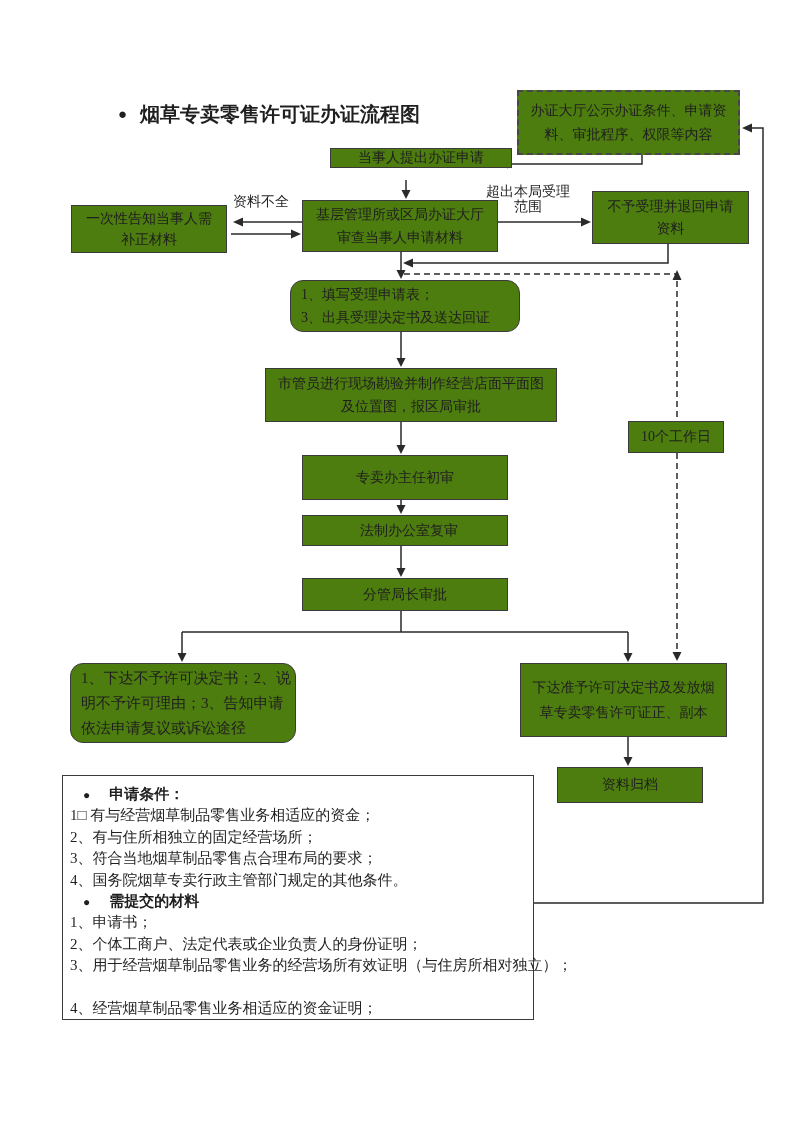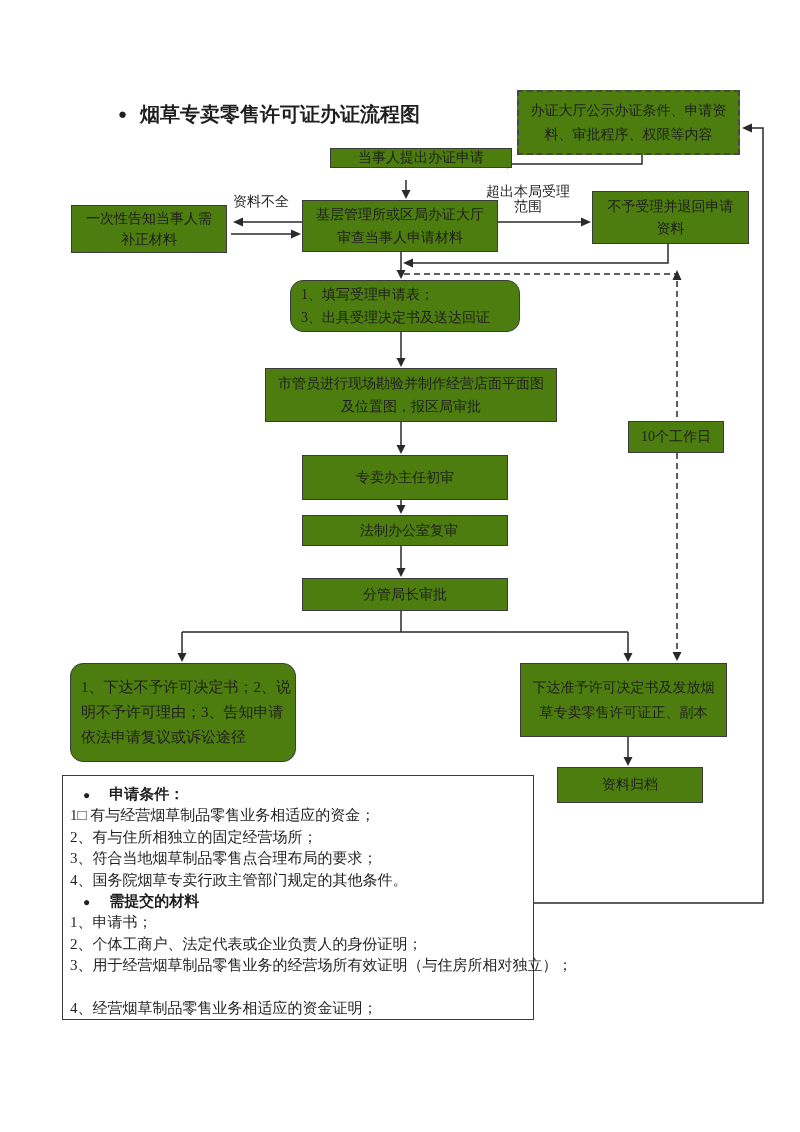--- a/index.html
+++ b/index.html
@@ -135,21 +135,21 @@
   </div>
 
   <div class="node" style="left:302px;top:578px;width:206px;height:33px;">
     <div>分管局长审批</div>
   </div>
 
   <div class="node" style="left:628px;top:421px;width:96px;height:32px;">
     <div>10个工作日</div>
   </div>
 
-  <div class="node align-left" style="left:70px;top:663px;width:226px;height:99px;font-size:15px;line-height:25px;">
+  <div class="node align-left" style="left:70px;top:663px;width:226px;height:80px;font-size:15px;line-height:25px;">
     <div>1、下达不予许可决定书；2、说</div>
     <div>明不予许可理由；3、告知申请</div>
     <div>依法申请复议或诉讼途径</div>
   </div>
 
   <div class="node" style="left:520px;top:663px;width:207px;height:74px;line-height:25px;">
     <div>下达准予许可决定书及发放烟</div>
     <div>草专卖零售许可证正、副本</div>
   </div>
 

